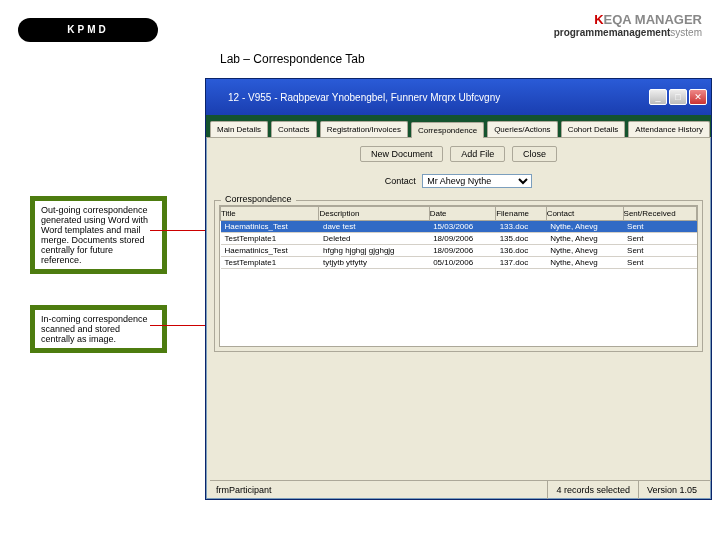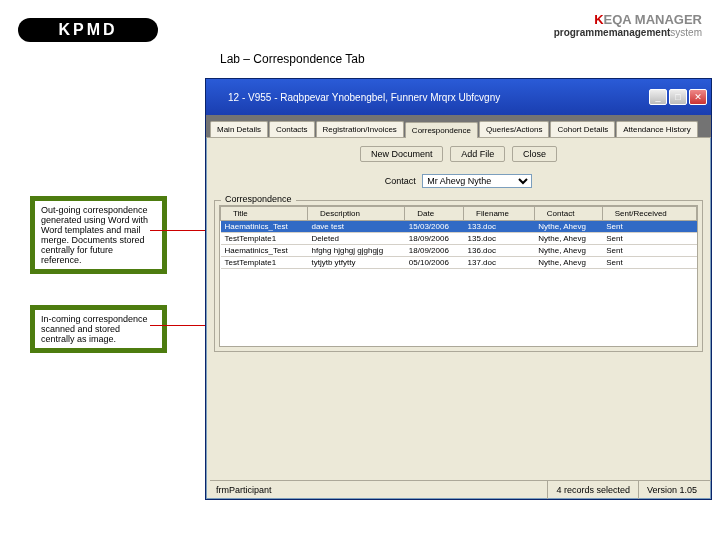--- a/index.html
+++ b/index.html
@@ -15,21 +15,21 @@
 .logo-bar {
   position: absolute;
   left: 18px;
   top: 18px;
   width: 140px;
   height: 24px;
   background: #000;
   border-radius: 12px;
   color: #fff;
   font-weight: bold;
-  font-size: 16px;
+  font-size: 10px;
   letter-spacing: 3px;
   text-align: center;
   line-height: 24px;
   font-family: Arial, sans-serif;
 }
 .page-title {
   position: absolute;
   left: 220px;
   top: 52px;
   font-size: 12px;
@@ -77,24 +77,25 @@
 .win-buttons { display: flex; gap: 2px; }
 .win-btn {
   width: 16px; height: 14px; background: linear-gradient(#eee,#bbb);
   border: 1px solid #fff; border-radius: 2px; font-size: 9px;
   display: flex; align-items: center; justify-content: center;
 }
 .win-btn.close { background: linear-gradient(#e88,#c33); color:#fff;}
 
 .tabstrip {
   display: flex;
-  background: #737373;
+  background: #14532d;
   padding: 6px 0 0 4px;
   border-bottom: 1px solid #aca899;
   font-size: 8px;
+  justify-content: space-between;
 }
 .tab {
   padding: 3px 6px;
   border: 1px solid #aca899;
   border-bottom: none;
   background: #f5f2e7;
   margin-right: 1px;
   border-radius: 2px 2px 0 0;
 }
 .tab.active { background: #ece9d8; position: relative; top:1px; font-weight:normal;}
@@ -141,21 +142,21 @@
 }
 .table {
   width: 100%;
   border-collapse: collapse;
   background: #fff;
   font-size: 8px;
 }
 .table th {
   background: #ece9d8;
   border: 1px solid #aca899;
-  padding: 2px 12px;
+  padding: 2px 0;
   text-align: left;
   font-weight: normal;
 }
 .table td {
   border-bottom: 1px solid #d4d0c8;
   padding: 1px 4px;
   white-space: nowrap;
 }
 .table tr.selected td {
   background: #316ac5;

